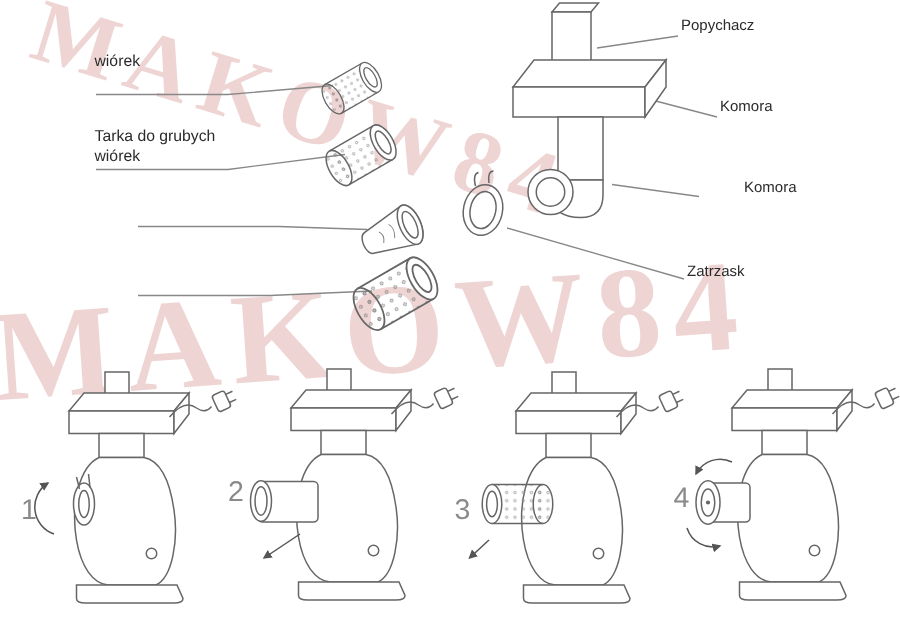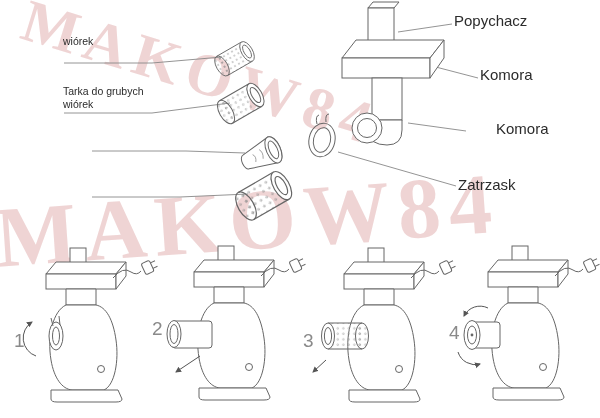--- a/index.html
+++ b/index.html
@@ -7,21 +7,21 @@
   body { font-family:"Liberation Sans", sans-serif; }
   .canvas { position:relative; width:600px; height:418px; background:#ffffff; overflow:hidden; }
   .wm { position:absolute; font-family:"Liberation Serif", serif; font-weight:bold;
         color:rgba(219,160,160,0.45); pointer-events:none; white-space:nowrap; z-index:0; }
   .wm1 { left:34px; top:-14px; font-size:60px; letter-spacing:8px;
          transform:rotate(17deg); transform-origin:left top; }
   .wm2 { left:-8px; top:188px; font-size:86px; letter-spacing:8px;
          transform:rotate(-4deg); transform-origin:left top; }
   svg.art { position:absolute; left:0; top:0; z-index:1; }
   .lbl   { position:absolute; z-index:2; font-size:10.5px; color:#2b2b2b; line-height:1.24; }
-  .lbl-r { position:absolute; z-index:2; font-size:15px;  color:#2b2b2b;text-align:center; }
+  .lbl-r { position:absolute; z-index:2; font-size:10px;  color:#2b2b2b;text-align:center; }
   .step-num { position:absolute; z-index:2; font-size:19px; color:#8a8a8a; }
 </style>
 </head>
 <body>
 
 <div class="canvas">
 
   <div class="wm wm1">MAKOW84</div>
   <div class="wm wm2">MAKOW84</div>
 

